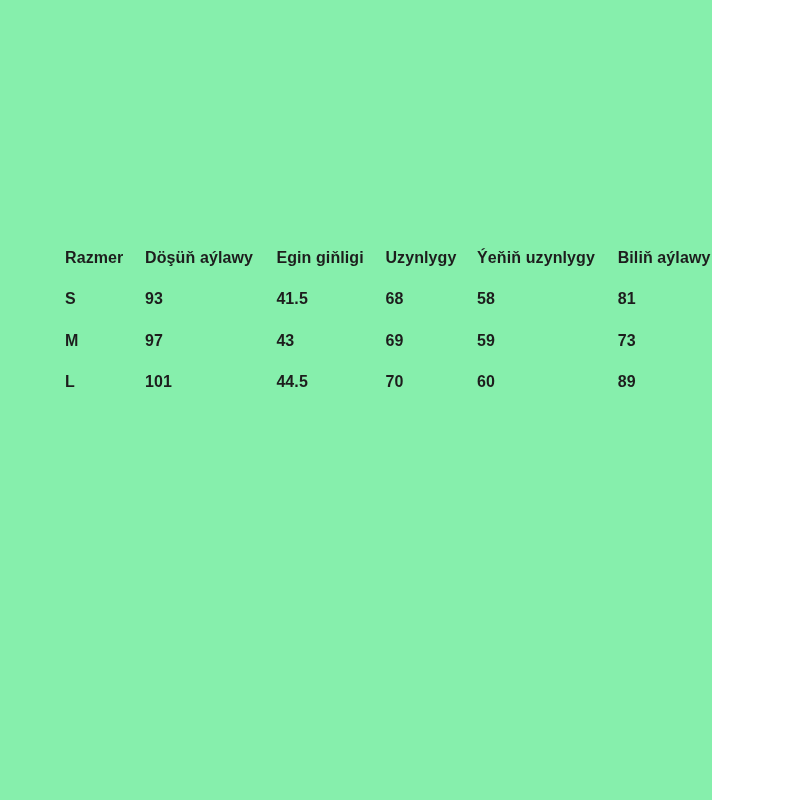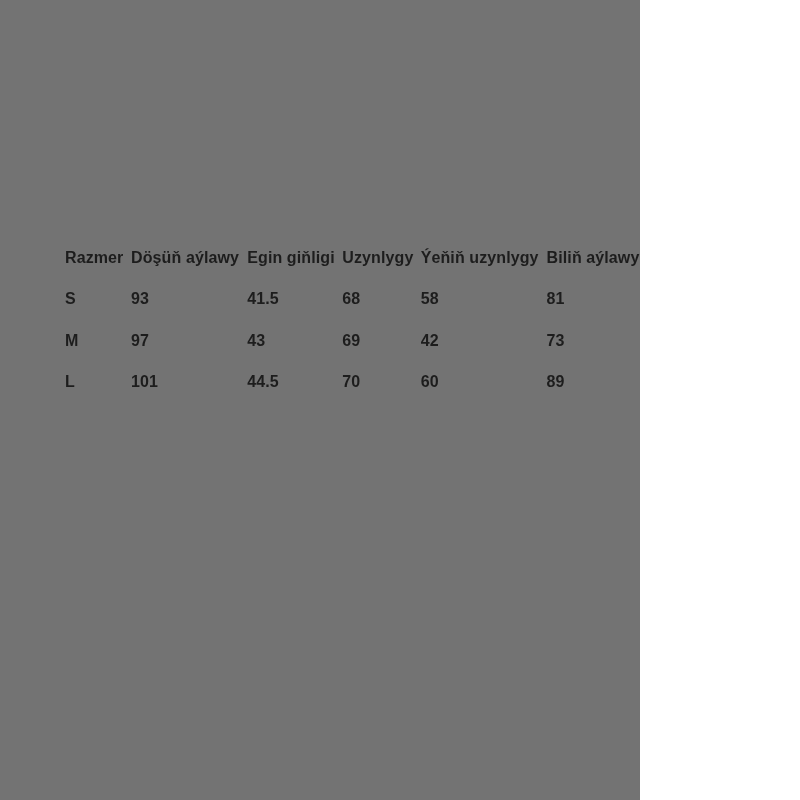--- a/index.html
+++ b/index.html
@@ -5,23 +5,23 @@
   html, body {
     margin: 0;
     padding: 0;
     width: 800px;
     height: 800px;
     background: #ffffff;
     font-family: "Liberation Sans", sans-serif;
   }
   .page {
     position: relative;
-    width: 640px;
+    width: 712px;
     height: 800px;
-    background: #737373;
+    background: #86efac;
     overflow: hidden;
   }
   table.size-table {
     position: absolute;
     left: 65px;
     top: 237px;
     border-collapse: collapse;
     table-layout: fixed;
     color: #1d1d1d;
     font-size: 16px;
@@ -79,21 +79,21 @@
         <td>41.5</td>
         <td>68</td>
         <td>58</td>
         <td>81</td>
       </tr>
       <tr>
         <td class="size-cell">M</td>
         <td>97</td>
         <td>43</td>
         <td>69</td>
-        <td>42</td>
+        <td>59</td>
         <td>73</td>
       </tr>
       <tr>
         <td class="size-cell">L</td>
         <td>101</td>
         <td>44.5</td>
         <td>70</td>
         <td>60</td>
         <td>89</td>
       </tr>

